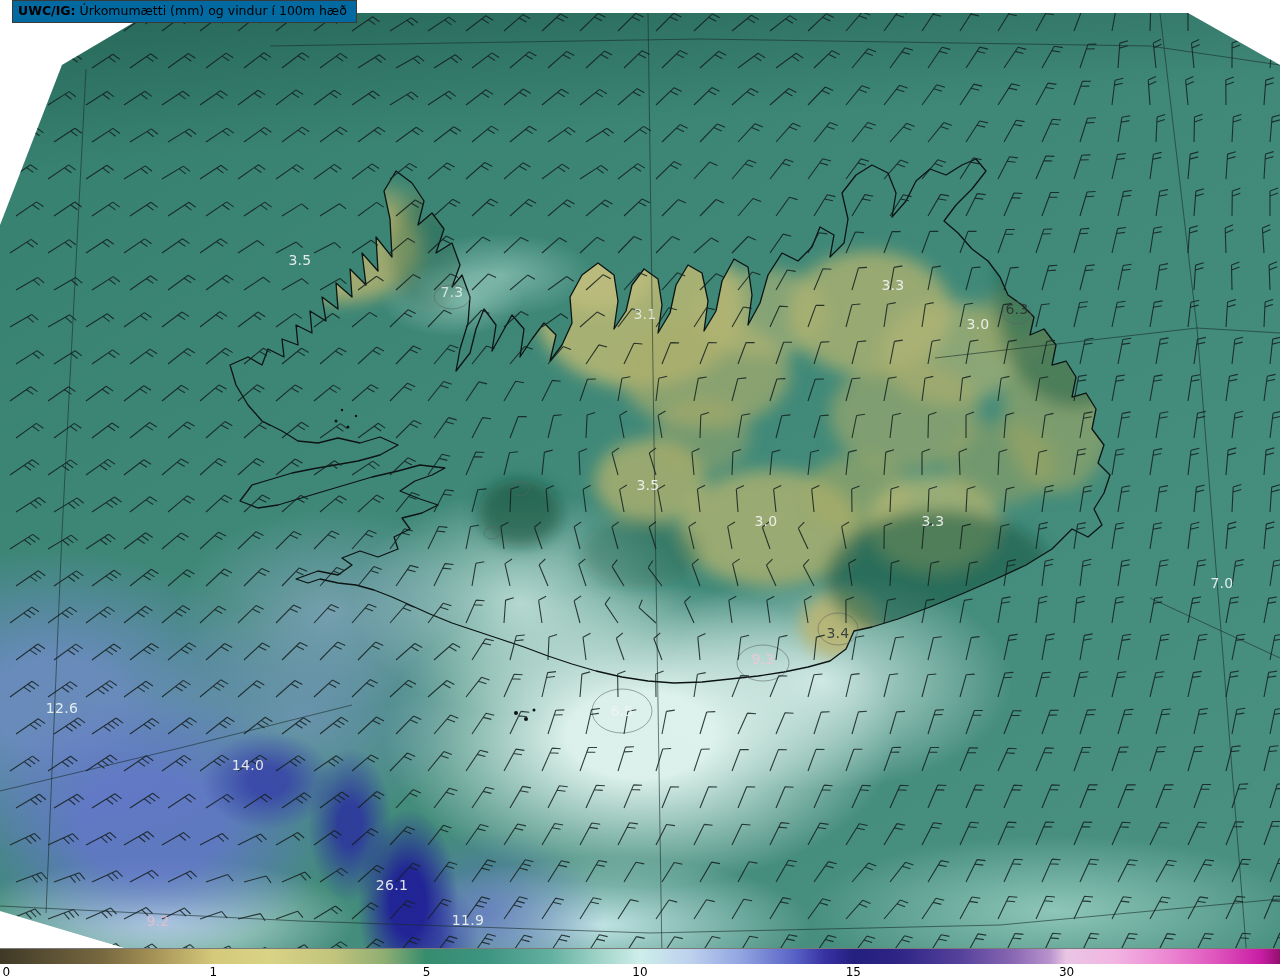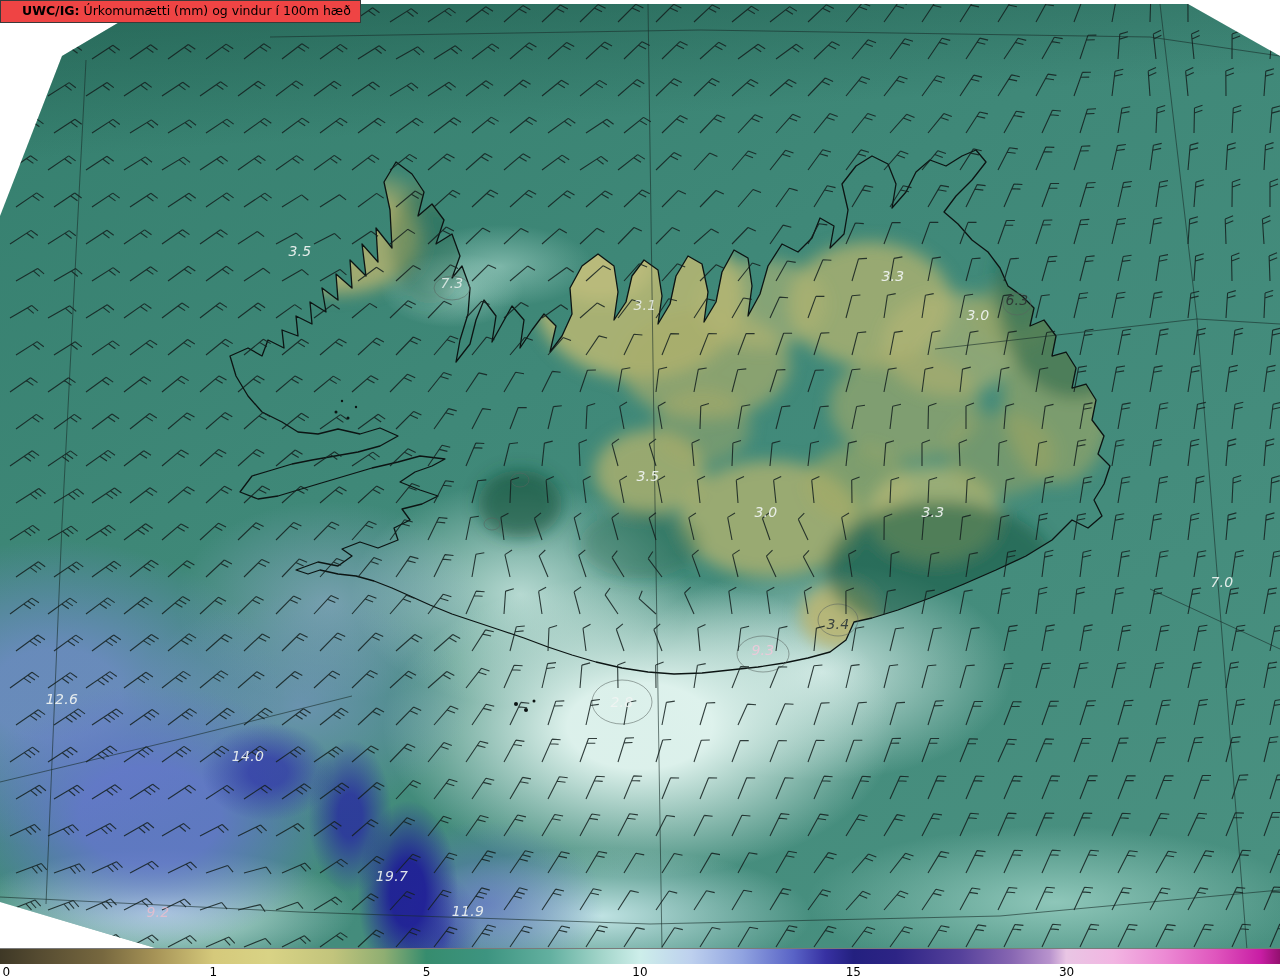--- a/index.html
+++ b/index.html
@@ -2,23 +2,22 @@
 <html><head>
 <meta charset="utf-8">
 <style>
   html,body{margin:0;padding:0;background:#fff;}
   .viewport{
     position:relative;width:1280px;height:978px;overflow:hidden;background:#fff;
     font-family:"DejaVu Sans", sans-serif;
   }
   
   .map-area{
-    position:absolute;left:0;top:4px;width:1280px;height:962px;
+    position:absolute;left:0;top:13px;width:1280px;height:962px;
     clip-path:polygon(150px 0, 1188px 0, 1280px 52px, 1280px 946px, 162px 946px, 0 898px, 0 212px, 62px 52px);
-    font-style:italic;
   }
   .precip-field{
     position:absolute;inset:0;
     background:
       
       radial-gradient(70px 130px at 408px 890px, rgba(30,28,150,0.92) 0 25%, rgba(30,28,150,0) 72%),
       radial-gradient(60px 110px at 350px 812px, rgba(40,40,162,0.78) 0 20%, rgba(40,40,162,0) 70%),
       radial-gradient(95px 70px at 268px 768px, rgba(45,48,168,0.68) 0 20%, rgba(45,48,168,0) 70%),
       radial-gradient(55px 95px at 442px 935px, rgba(48,48,170,0.62), rgba(48,48,170,0) 70%),
       
@@ -44,22 +43,22 @@
       
       linear-gradient(150deg, #357f6e 0%, #3f8878 40%, #4a9181 100%);
   }
   .layer{position:absolute;left:0;top:0;}
   .map-label{
     position:absolute;transform:translate(-50%,-50%);
     font-size:14px;letter-spacing:0.3px;white-space:nowrap;pointer-events:none;
   }
   
   .legend-box{
-    position:absolute;left:0;top:0;z-index:10;background:#ef4444;border:1px solid #3a3a3a;
-    padding:2px 9px 3px 21px;font-size:12.5px;line-height:1.28;color:#000;
+    position:absolute;left:12px;top:0;z-index:10;background:#0369a1;border:1px solid #3a3a3a;
+    padding:2px 9px 3px 5px;font-size:12.5px;line-height:1.28;color:#000;
   }
   .legend-box .b{font-weight:bold;}
   
   .colorbar{position:absolute;left:0;top:948px;width:1280px;z-index:5;}
   .colorbar-bar{width:1280px;height:15px;border-top:1px solid #7a7a7a;}
   .colorbar-ticks{position:relative;width:1280px;height:15px;font-size:12px;color:#000;}
   .cb-tick{position:absolute;top:1px;transform:translateX(-50%);}
   .cb-tick.left{transform:none;}
   .cb-tick.right{transform:translateX(-100%);margin-left:48px;}
 </style>
@@ -150,27 +149,27 @@
     <div class="layer" id="labels">
         <div class="map-label" style="left: 300px; top: 247px; color: rgba(240, 244, 242, 0.92);">3.5</div>
         <div class="map-label" style="left: 452px; top: 279px; color: rgba(230, 238, 235, 0.85);">7.3</div>
         <div class="map-label" style="left: 645px; top: 301px; color: rgba(235, 240, 236, 0.85);">3.1</div>
         <div class="map-label" style="left: 893px; top: 272px; color: rgba(240, 244, 242, 0.92);">3.3</div>
         <div class="map-label" style="left: 978px; top: 311px; color: rgba(240, 244, 242, 0.92);">3.0</div>
         <div class="map-label" style="left: 1017px; top: 296px; color: rgb(47, 58, 55);">6.3</div>
         <div class="map-label" style="left: 648px; top: 472px; color: rgba(240, 244, 242, 0.92);">3.5</div>
         <div class="map-label" style="left: 766px; top: 508px; color: rgba(240, 244, 242, 0.92);">3.0</div>
         <div class="map-label" style="left: 933px; top: 508px; color: rgba(240, 244, 242, 0.92);">3.3</div>
-        <div class="map-label" style="left: 1222px; top: 570px; color: rgba(240, 244, 242, 0.92); margin-top: 8px;">7.0</div>
+        <div class="map-label" style="left: 1222px; top: 570px; color: rgba(240, 244, 242, 0.92);">7.0</div>
         <div class="map-label" style="left: 838px; top: 620px; color: rgb(58, 67, 63);">3.4</div>
         <div class="map-label" style="left: 763px; top: 646px; color: rgba(242, 200, 218, 0.85);">9.3</div>
-        <div class="map-label" style="left: 622px; top: 698px; color: rgba(240, 244, 242, 0.92);">2.8</div>
+        <div class="map-label" style="left: 622px; top: 698px; color: rgba(240, 244, 242, 0.92);">6.5</div>
         <div class="map-label" style="left: 62px; top: 695px; color: rgba(240, 244, 242, 0.92);">12.6</div>
         <div class="map-label" style="left: 248px; top: 752px; color: rgba(240, 244, 242, 0.92); text-align: center;">14.0</div>
-        <div class="map-label" style="left: 392px; top: 872px; color: rgba(240, 244, 242, 0.92);">19.7</div>
+        <div class="map-label" style="left: 392px; top: 872px; color: rgba(240, 244, 242, 0.92);">26.1</div>
         <div class="map-label" style="left: 468px; top: 907px; color: rgba(240, 244, 242, 0.92);">11.9</div>
         <div class="map-label" style="left: 158px; top: 908px; color: rgba(238, 190, 205, 0.8);">9.2</div>
       </div>
   </div>
 
   <div class="legend-box">
     <div>
       <span class="b">UWC/IG:</span><span> Úrkomumætti (mm) og vindur í 100m hæð</span>
     </div>
   </div>

